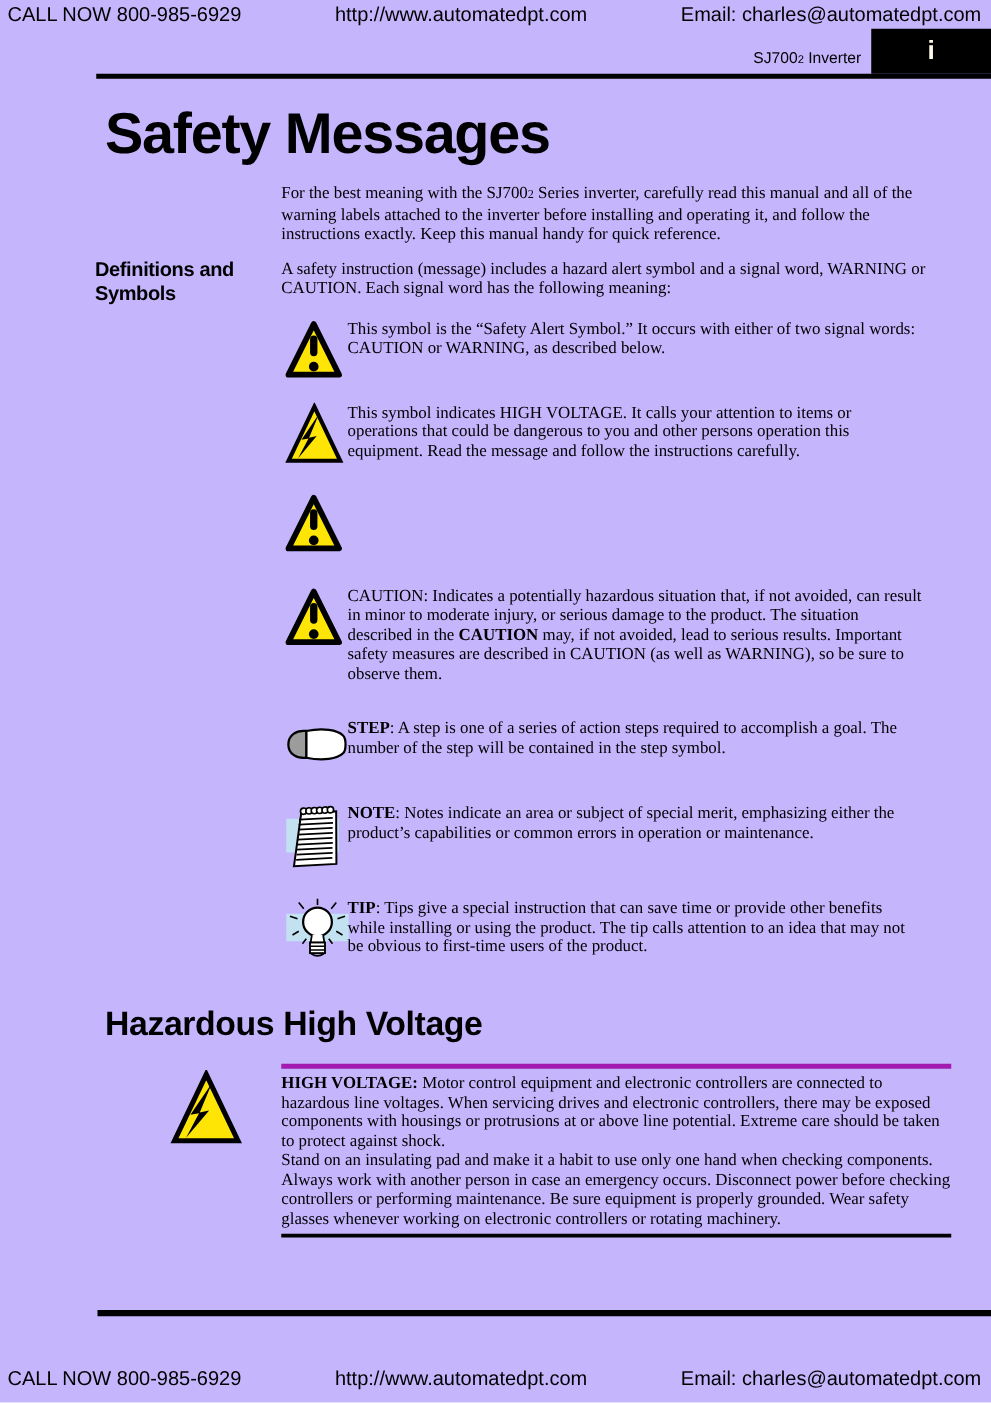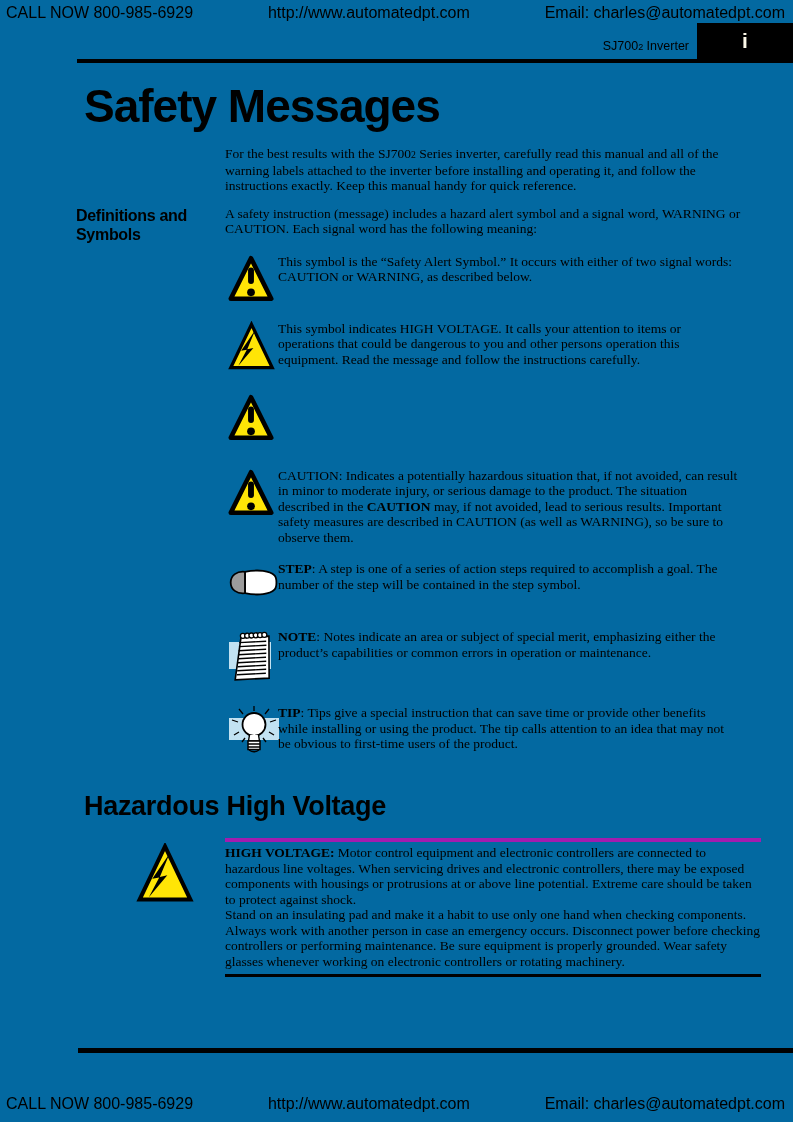--- a/index.html
+++ b/index.html
@@ -1,19 +1,19 @@
 <!DOCTYPE html>
 <html style="--triangle_yellow: #ffe506; --icon_blue: #c2e2f2; --heel_gray: #9c9c9c; --page_box_black: #000000; --page_box_text: #fdf9e9;"><head>
 <meta charset="utf-8">
 <style>
   * { margin:0; padding:0; box-sizing:border-box; }
   html,body { background:#ffffff; }
   .page {
     width:793px; height:1122px; position:relative; overflow:hidden;
-    background:#0369a1; color:#000;
+    background:#c4b5fd; color:#000;
   }
   
   .hdr-row {
     display:flex; justify-content:space-between; align-items:flex-start;
     padding:4px 8px 0 6px;
     font-family:"Liberation Sans",sans-serif; font-size:16px;
   }
   .subhdr {
     display:flex; justify-content:flex-end; align-items:flex-end;
     margin-top:1px; font-family:"Liberation Sans",sans-serif; font-size:12.5px;
@@ -44,21 +44,21 @@
   .side-head {
     font-family:"Liberation Sans",sans-serif; font-size:16px; font-weight:bold;
     line-height:19px; letter-spacing:-0.3px;
   }
   .defs-body { width:517px; }
   .rows { margin:10px 0 0 228px; }
   .row { display:flex; align-items:flex-start; }
   .row .ic { width:50px; flex-shrink:0; }
   .row .tx { width:460px; }
   .mb1{margin-bottom:22px}.mb2{margin-bottom:18px}.mb3{margin-bottom:26px}
-  .mb4{margin-bottom:16px}.mb5{margin-bottom:32px}.mb6{margin-bottom:22px}
+  .mb4{margin-bottom:28px}.mb5{margin-bottom:32px}.mb6{margin-bottom:22px}
   .step-pad { padding-top:7px; }
   .section-head {
     margin:34px 0 0 84px; font-family:"Liberation Sans",sans-serif;
     font-size:27px; font-weight:bold; letter-spacing:-0.3px;
   }
   .hazard-block { display:flex; margin:16px 0 0 134px; }
   .hz-ic { width:64px; flex-shrink:0; margin-top:5px; }
   .hz-tx {
     margin-left:27px; width:536px;
     border-top:4px solid #a21caf; border-bottom:3px solid #000;
@@ -79,21 +79,21 @@
   <div class="subhdr">
     <span class="product-label"><span>SJ700</span><span class="small2">2</span><span> Inverter</span></span>
     <div class="pagebox">
       <span>i</span>
     </div>
   </div>
   <div class="rule-top"></div>
 
   <h1 class="title">Safety Messages</h1>
 
-  <p class="serif intro"><span>For the best results with the SJ700</span><span class="small2">2</span><span> Series inverter, carefully read this manual and all of the warning labels attached to the inverter before installing and operating it, and follow the instructions exactly. Keep this manual handy for quick reference.</span></p>
+  <p class="serif intro"><span>For the best meaning with the SJ700</span><span class="small2">2</span><span> Series inverter, carefully read this manual and all of the warning labels attached to the inverter before installing and operating it, and follow the instructions exactly. Keep this manual handy for quick reference.</span></p>
 
   <div class="defs">
     <div class="gutter">
       <div class="side-head">Definitions and</div>
       <div class="side-head">Symbols</div>
     </div>
     <p class="serif defs-body">A safety instruction (message) includes a hazard alert symbol and a signal word, WARNING or CAUTION. Each signal word has the following meaning:</p>
   </div>
 
   <div class="rows">

